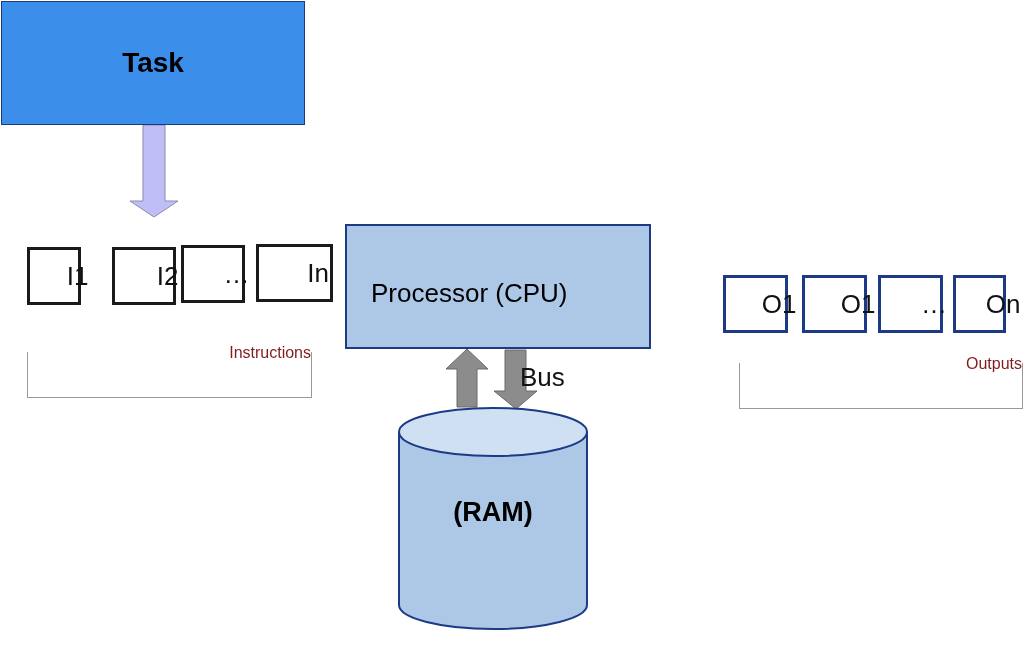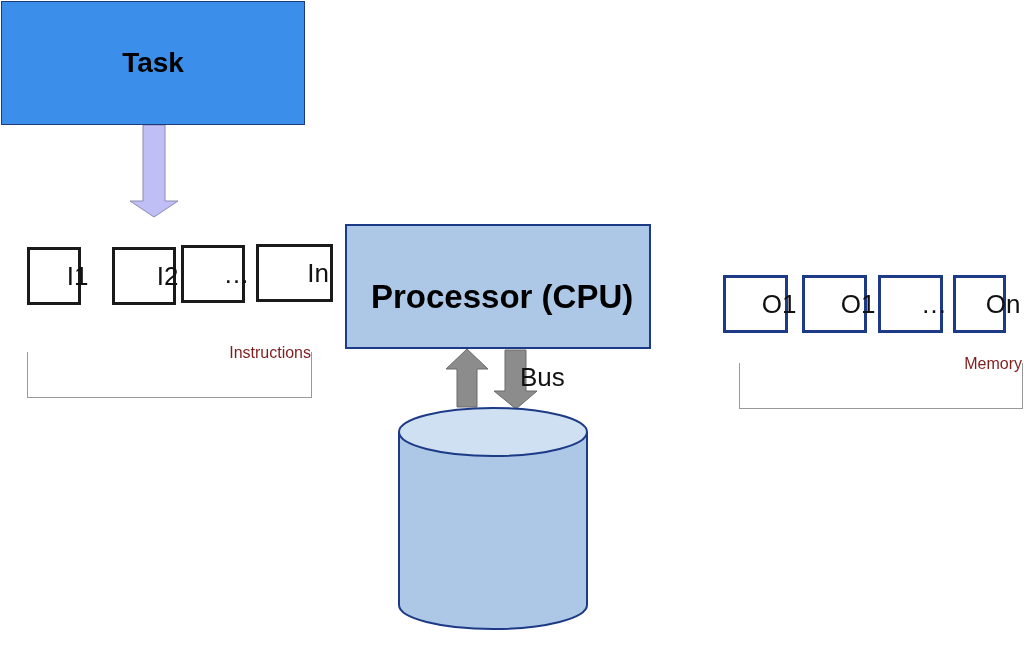--- a/index.html
+++ b/index.html
@@ -6,21 +6,21 @@
   body { width:1024px; height:645px; position:relative; overflow:hidden; font-family:"Liberation Sans", sans-serif; }
   .abs { position:absolute; }
   .task-box { left:1px; top:1px; width:304px; height:124px; background:#3b8eea; border:1.5px solid #1f3a7a; box-sizing:border-box; display:flex; align-items:center; justify-content:center; }
   .task-label { font-weight:bold; font-size:28px; color:#000; }
   .sq { width:54px; height:58px; box-sizing:border-box; display:flex; align-items:center; justify-content:center; font-size:26px; color:#111; background:#fff;padding-left:47px; }
   .sq.in { border:3px solid #1a1a1a; }
   .sq.out { border:3px solid #1c3a86;margin-top:28px; }
   .bracket { border-left:1px solid #999; border-right:1px solid #999; border-bottom:1px solid #999; box-sizing:border-box; }
   .bracket-label { font-size:16px; color:#7f1d1d; text-align:right; width:100%; }
   .cpu-box { left:345px; top:224px; width:306px; height:125px; background:#adc8e6; border:2px solid #1c3a86; box-sizing:border-box; }
-  .cpu-label { position:absolute; left:24px; top:52px; font-weight:bold; font-size:33px; color:#000; }
+  .cpu-label { position:absolute; left:24px; top:52px; font-weight:normal; font-size:26px; color:#000; }
   .bus-label { left:520px; top:362px; font-size:26px; color:#111; }
   .mem-label { left:400px; top:495px; width:186px; text-align:center; font-weight:bold; font-size:27px; line-height:34px; color:#000; }
 </style>
 </head>
 <body>
 
 <div class="abs task-box">
   <span class="task-label">Task</span>
 </div>
 
@@ -53,30 +53,31 @@
   <polygon points="17,60 17,22 6,22 27,2 48,22 37,22 37,60" fill="#8c8c8c" stroke="#6a6a6a" stroke-width="1"></polygon>
   <polygon points="65,3 86,3 86,44 97,44 76,62 54,44 65,44" fill="#8c8c8c" stroke="#6a6a6a" stroke-width="1"></polygon>
 </svg>
 <div class="abs bus-label">Bus</div>
 
 <svg class="abs" style="left:396px;top:405px" width="196" height="228">
   <path d="M3,27 L3,200 A94,24 0 0 0 191,200 L191,27" fill="#adc8e6" stroke="#1c3a86" stroke-width="2"></path>
   <ellipse cx="97" cy="27" rx="94" ry="24" fill="#cfe0f2" stroke="#1c3a86" stroke-width="2"></ellipse>
 </svg>
 <div class="abs mem-label">
+  <div>(RAM)</div>
 </div>
 
 <div class="abs sq out" style="left:723px;top:247px;width:65px">
     <span>O1</span>
   </div>
 <div class="abs sq out" style="left:802px;top:247px;width:65px">
     <span>O1</span>
   </div>
 <div class="abs sq out" style="left:878px;top:247px;width:65px">
     <span>…</span>
   </div>
 <div class="abs sq out" style="left:953px;top:247px;width:52px">
     <span>On</span>
   </div>
 
 <div class="abs bracket" style="left:739px;top:363px;width:284px;height:46px">
-  <div class="bracket-label" style="margin-top:-8px">Memory</div>
+  <div class="bracket-label" style="margin-top:-8px">Outputs</div>
 </div>
 
 </body></html>

